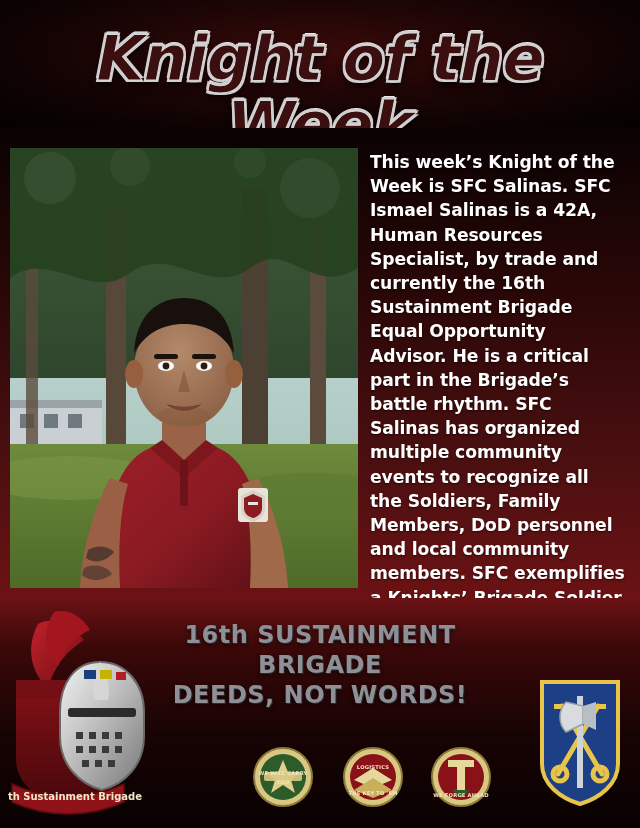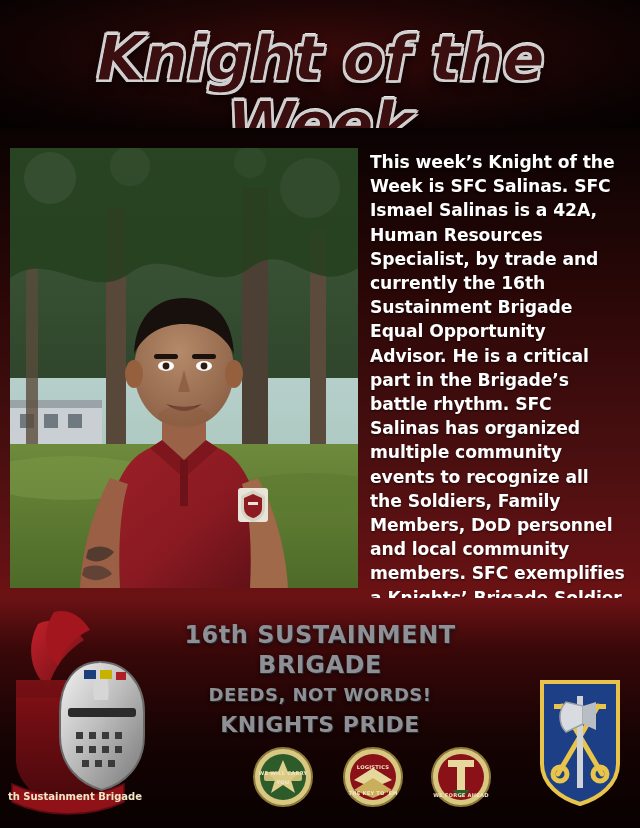--- a/index.html
+++ b/index.html
@@ -96,21 +96,21 @@
     width: 400px;
     text-align: center;
     font-family: "DejaVu Sans", sans-serif;
     font-weight: bold;
     font-size: 24px;
     line-height: 30px;
     color: #8e9096;
     text-shadow: 1px 1px 0 #2a2c30, 0 2px 4px rgba(0,0,0,0.7);
     letter-spacing: 0.5px;
   }
-  .footer-lines .l2 { font-size: 18px; }
+  .footer-lines .l2 { font-size: 24px; }
   .footer-lines .l3 { font-size: 22px; }
 
   
   .knight-logo {
     position: absolute;
     left: 8px;
     top: 4px;
     width: 190px;
     height: 226px;
   }
@@ -315,21 +315,20 @@
         </g>
 
         <path d="M4 182 C38 198 82 198 116 182 L116 200 C82 216 38 216 4 200 Z" fill="#8e1218" stroke="#5d0b10" stroke-width="1.5"></path>
         <text x="60" y="198" text-anchor="middle" font-family="DejaVu Sans, sans-serif" font-size="10" font-weight="bold" fill="#f1e6c6">16th Sustainment Brigade</text>
       </svg>
     </div>
 
     <div class="footer-lines">
       <div class="l1">16th SUSTAINMENT BRIGADE</div>
       <div class="l2">DEEDS, NOT WORDS!</div>
-      <div class="l3">KNIGHTS PRIDE</div>
     </div>
 
     <div class="crests">
 
       <div class="crest c1">
         <svg width="62" height="62" viewBox="0 0 62 62" xmlns="http://www.w3.org/2000/svg" aria-hidden="true">
           <circle cx="31" cy="31" r="29" fill="#d9c882" stroke="#8d7a3a" stroke-width="2"></circle>
           <circle cx="31" cy="31" r="23" fill="#2e5b2a"></circle>
           <path d="M31 14 l5 12 h13 l-10 8 4 13 -12 -8 -12 8 4 -13 -10 -8 h13 z" fill="#e0d08d"></path>
           <rect x="12" y="27" width="38" height="8" rx="2" fill="#d9c882" opacity="0.9"></rect>

